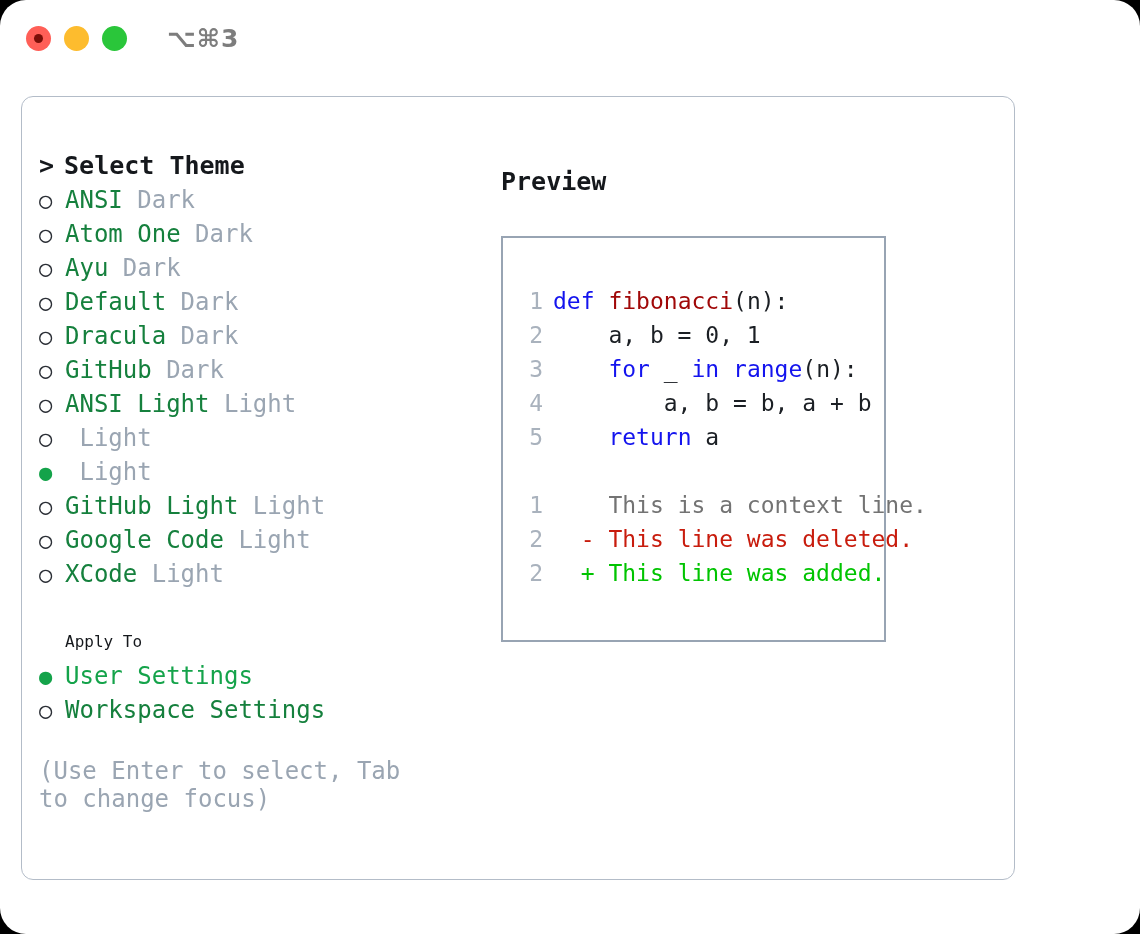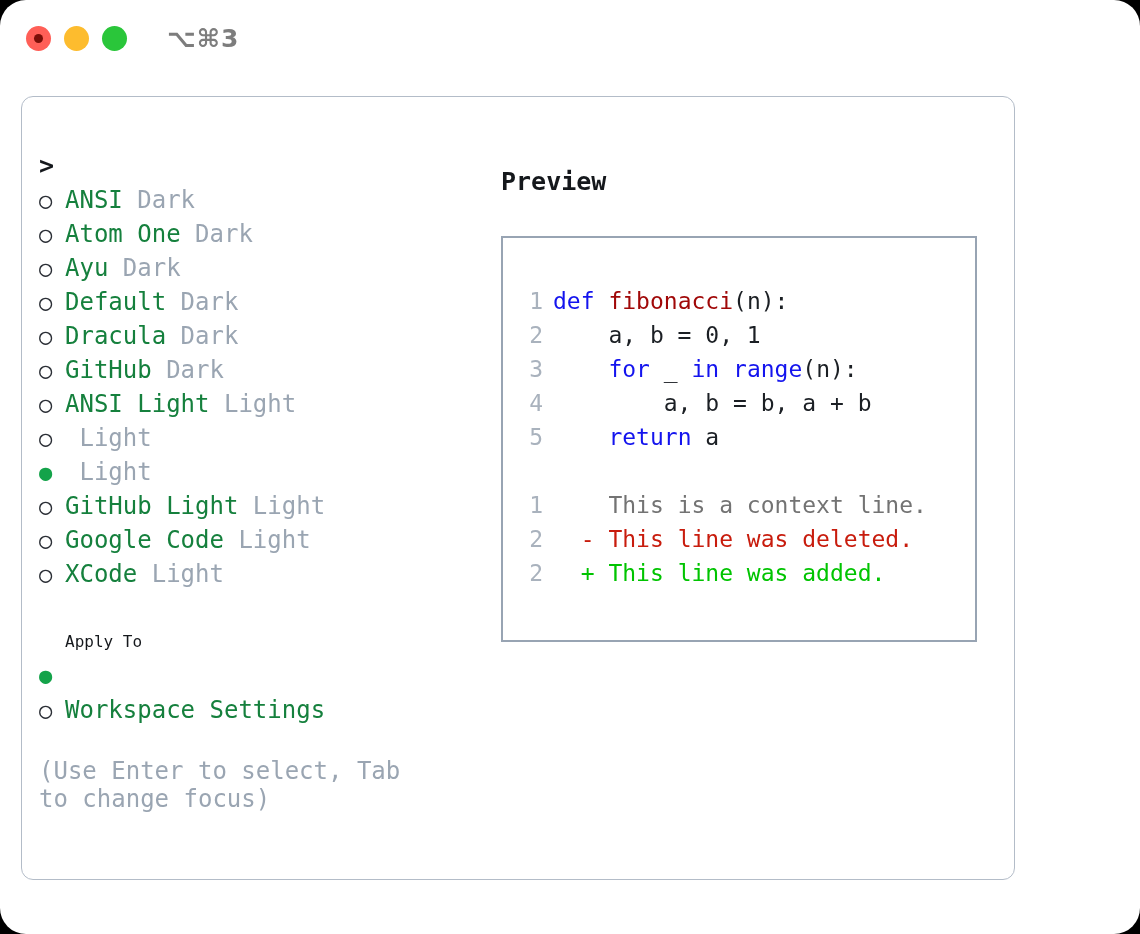--- a/index.html
+++ b/index.html
@@ -157,21 +157,21 @@
   }
   .preview-title {
     color: #15181c;
     font-weight: bold;
     font-size: 25px;
     line-height: 34px;
     white-space: pre;
   }
   .preview-box {
     margin-top: 37px;
-    width: 476px;
+    width: 385px;
     height: 406px;
     border: 2px solid #98a4b3;
     box-sizing: border-box;
     background: #ffffff;
     position: relative;
   }
   .code {
     position: absolute;
     left: 14px;
     top: 46px;
@@ -208,21 +208,21 @@
     </div>
     <div class="win-title">⌥⌘3</div>
   </div>
 
   <div class="panel">
     <div class="columns">
 
       <div class="left-col">
 
         <div class="row heading">
-          <span class="caret">&gt;</span>
+          <span class="caret">&gt;</span><span>Select Theme</span>
         </div>
 
         <div id="theme-rows">
             <div class="row"><span class="bullet">○</span><span class="label">ANSI</span><span class="label"> </span><span class="badge">Dark</span></div>
             <div class="row"><span class="bullet">○</span><span class="label">Atom One</span><span class="label"> </span><span class="badge">Dark</span></div>
             <div class="row"><span class="bullet">○</span><span class="label">Ayu</span><span class="label"> </span><span class="badge">Dark</span></div>
             <div class="row"><span class="bullet">○</span><span class="label">Default</span><span class="label"> </span><span class="badge">Dark</span></div>
             <div class="row"><span class="bullet">○</span><span class="label">Dracula</span><span class="label"> </span><span class="badge">Dark</span></div>
             <div class="row"><span class="bullet">○</span><span class="label">GitHub</span><span class="label"> </span><span class="badge">Dark</span></div>
             <div class="row"><span class="bullet">○</span><span class="label">ANSI Light</span><span class="label"> </span><span class="badge">Light</span></div>
@@ -231,21 +231,21 @@
             <div class="row"><span class="bullet">○</span><span class="label">GitHub Light</span><span class="label"> </span><span class="badge">Light</span></div>
             <div class="row"><span class="bullet">○</span><span class="label">Google Code</span><span class="label"> </span><span class="badge">Light</span></div>
             <div class="row"><span class="bullet">○</span><span class="label">XCode</span><span class="label"> </span><span class="badge">Light</span></div>
           </div>
 
         <div class="spacer"></div>
 
         <div class="section-title">Apply To</div>
 
         <div id="apply-rows">
-            <div class="row"><span class="bullet sel">●</span></div>
+            <div class="row"><span class="bullet sel">●</span><span class="label sel">User Settings</span></div>
             <div class="row"><span class="bullet">○</span><span class="label">Workspace Settings</span></div>
           </div>
 
         <div class="hint">(Use Enter to select, Tab to change focus)</div>
       </div>
 
       <div class="right-col">
         <div class="preview-title">Preview</div>
         <div class="preview-box">
           <div class="code" id="code-area"><div class="cline"><span class="lno">1</span><span class="kw">def</span><span class="plain"> </span><span class="fn">fibonacci</span><span class="plain">(n):</span></div><div class="cline"><span class="lno">2</span><span class="plain">    a, b = 0, 1</span></div><div class="cline"><span class="lno">3</span><span class="plain">    </span><span class="kw">for</span><span class="plain"> _ </span><span class="kw">in</span><span class="plain"> </span><span class="kw">range</span><span class="plain">(n):</span></div><div class="cline"><span class="lno">4</span><span class="plain">        a, b = b, a + b</span></div><div class="cline"><span class="lno">5</span><span class="plain">    </span><span class="kw">return</span><span class="plain"> a</span></div><div class="blank"></div><div class="cline"><span class="lno">1</span><span class="ctx">    </span><span class="ctx">This is a context line.</span></div><div class="cline"><span class="lno">2</span><span class="del">  - </span><span class="del">This line was deleted.</span></div><div class="cline"><span class="lno">2</span><span class="add">  + </span><span class="add">This line was added.</span></div></div>

